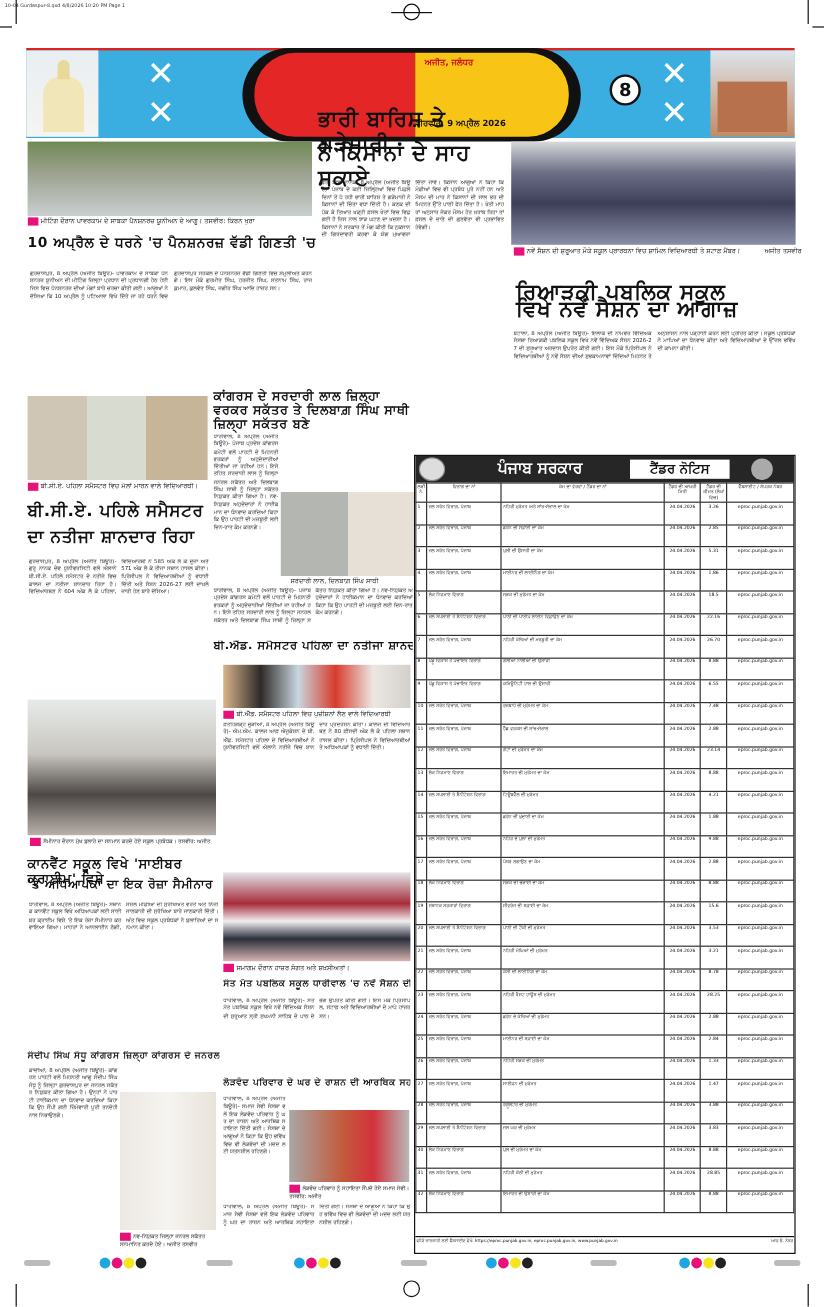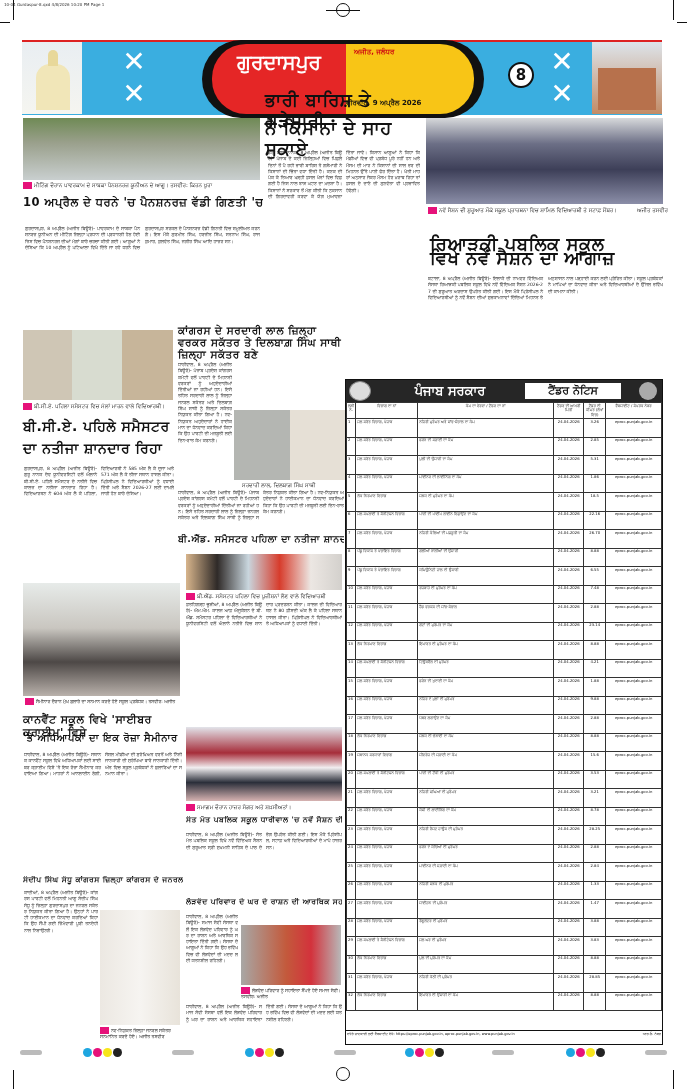--- a/index.html
+++ b/index.html
@@ -25,21 +25,21 @@
 .pageno{position:absolute;left:486px;top:20px;width:26px;height:26px;border-radius:50%;background:#fff;border:2px solid #111;text-align:center;font-weight:bold;font-size:15px;line-height:22px}
 .photo{position:absolute;background:#888;overflow:hidden}
 .caption{position:absolute;font-size:5.5px;color:#111;line-height:8px;white-space:nowrap;overflow:hidden}
 .caption .mk{display:inline-block;width:9px;height:7px;background:#e6127a;vertical-align:middle;margin-right:2px}
 .hl{position:absolute;font-weight:bold;color:#111;text-align:left;line-height:1.15;letter-spacing:.5px}
 .body{position:absolute;font-size:4.5px;line-height:6.3px;color:#222;text-align:justify;overflow:hidden;word-break:break-all}
 .table-wrap{position:absolute;left:345px;top:379px;width:318px;height:666px;border:1px solid #111;font-size:3.8px;line-height:4.6px;overflow:hidden}
 .tbanner{height:22px;background:#262626;position:relative;display:flex;align-items:center}
 .tb-emb{width:22px;height:20px;border-radius:50%;background:#ddd;margin:0 4px 0 3px;border:1px solid #888}
 .tb-title{color:#fff;font-size:13px;font-weight:bold;width:150px;text-align:center}
-.tb-tag{background:#fff;color:#111;font-size:11px;font-weight:bold;width:96px;height:16px;line-height:16px;text-align:center}
+.tb-tag{background:#fff;color:#111;font-size:11px;font-weight:bold;width:83px;height:16px;line-height:16px;text-align:center}
 .tb-logo{width:18px;height:18px;border-radius:50%;background:#aaa;margin-left:18px}
 table{width:100%;border-collapse:collapse}
 td,th{border:1px solid #333;vertical-align:top;padding:.5px 1px;font-weight:normal;overflow:hidden}
 th{height:16px;text-align:center}
 td{height:18.5px}
 .c1{width:9px}.c2{width:62px}.c3{width:136px}.c4{width:30px;text-align:center}.c5{width:22px;text-align:center}.c6{text-align:center}
 .tfoot{position:absolute;left:0;bottom:0;width:100%;height:14px;border-top:1px solid #111;font-size:3.5px;line-height:4.5px;padding:1px}
 .colorbar{position:absolute;display:flex;gap:1px}
 .dot{width:9px;height:9px;border-radius:50%}
 .greybar{position:absolute;width:22px;height:5px;border-radius:3px;background:#bbb}
@@ -56,21 +56,20 @@
 <div class="crop" style="left:326px;top:10px;width:34px;height:1px"></div>
 
 <div class="masthead">
   <div class="mh-left-img">
       <div class="gurdwara"></div>
     </div>
   <div class="lattice" style="left:92px">✕<br>✕</div>
   <div class="lattice" style="left:520px">✕<br>✕</div>
   <div class="oval">
     <div class="oval-red">
-      <div class="city1">ਗੁਰਦਾਸਪੁਰ</div>
     </div>
     <div class="oval-yel">
       <div class="brand-small">ਅਜੀਤ, ਜਲੰਧਰ</div>
       <div class="date">ਵੀਰਵਾਰ, 9 ਅਪ੍ਰੈਲ 2026</div>
     </div>
   </div>
   <div class="pageno">8</div>
   <div class="mh-right-img">
       <div class="building"></div>
     </div>

